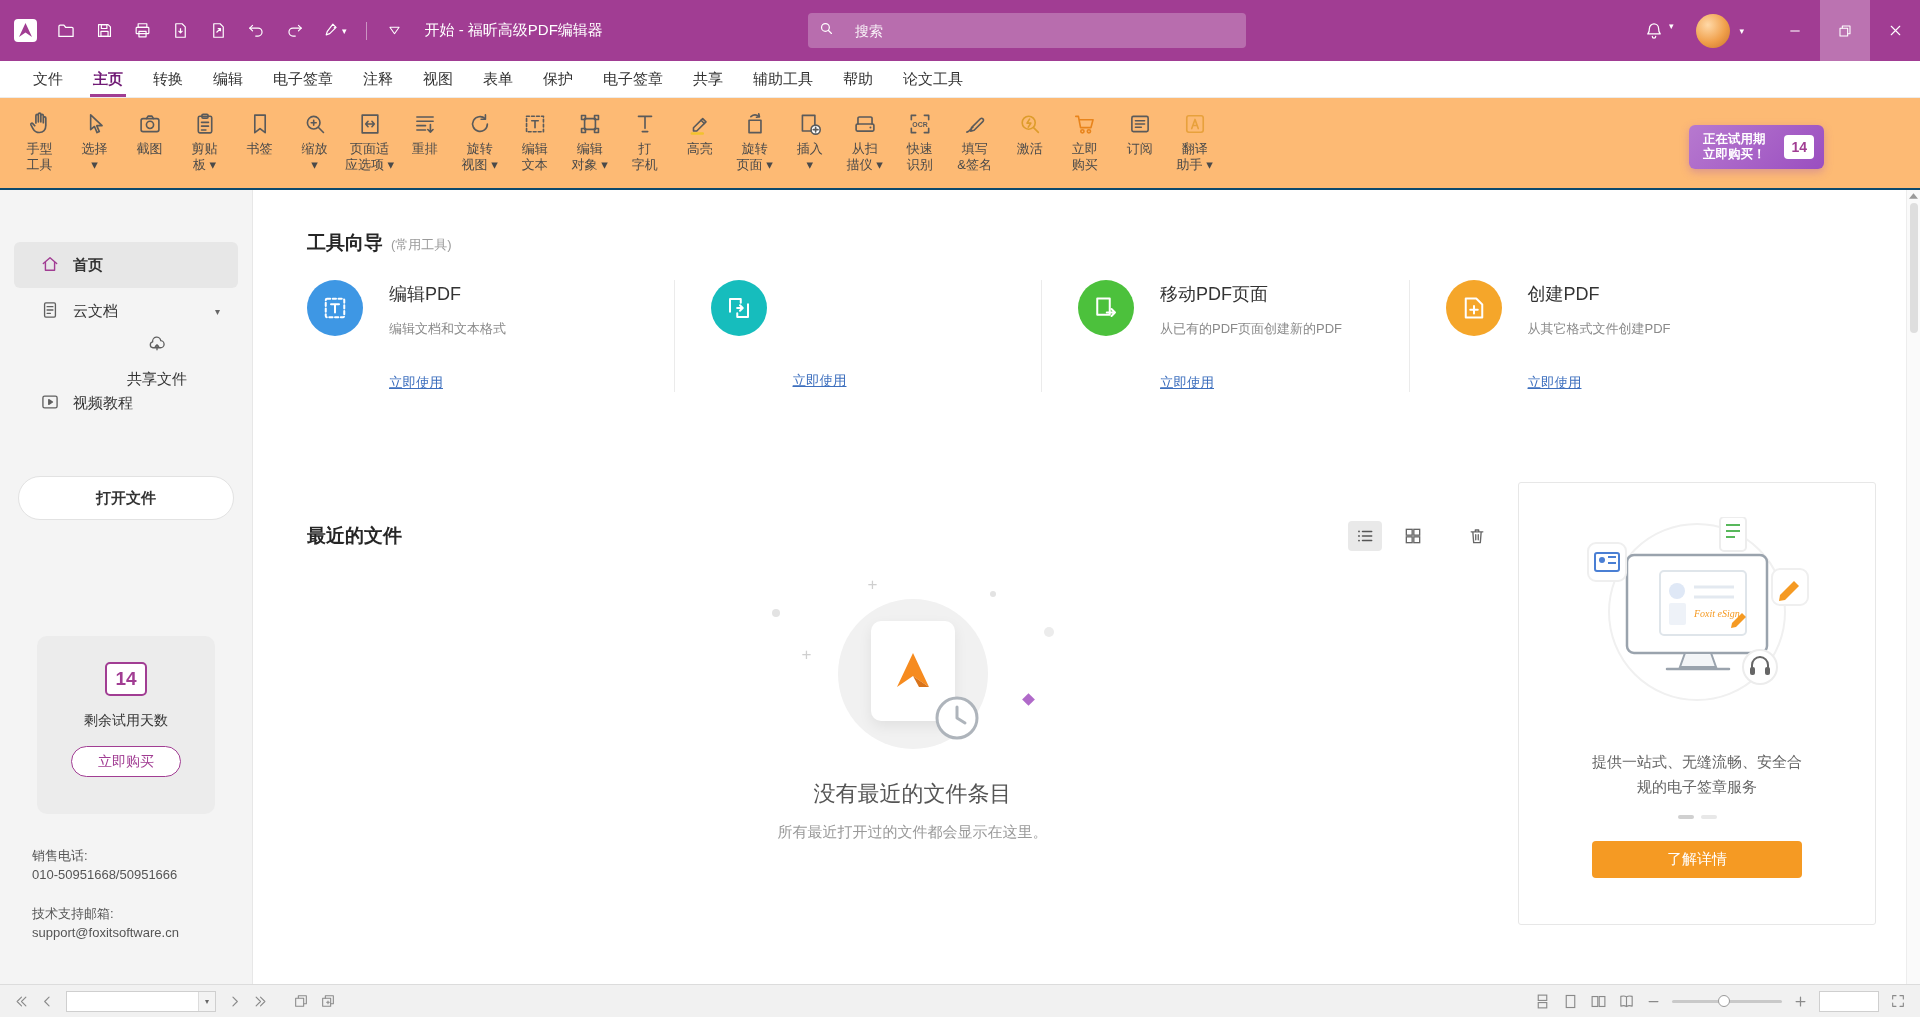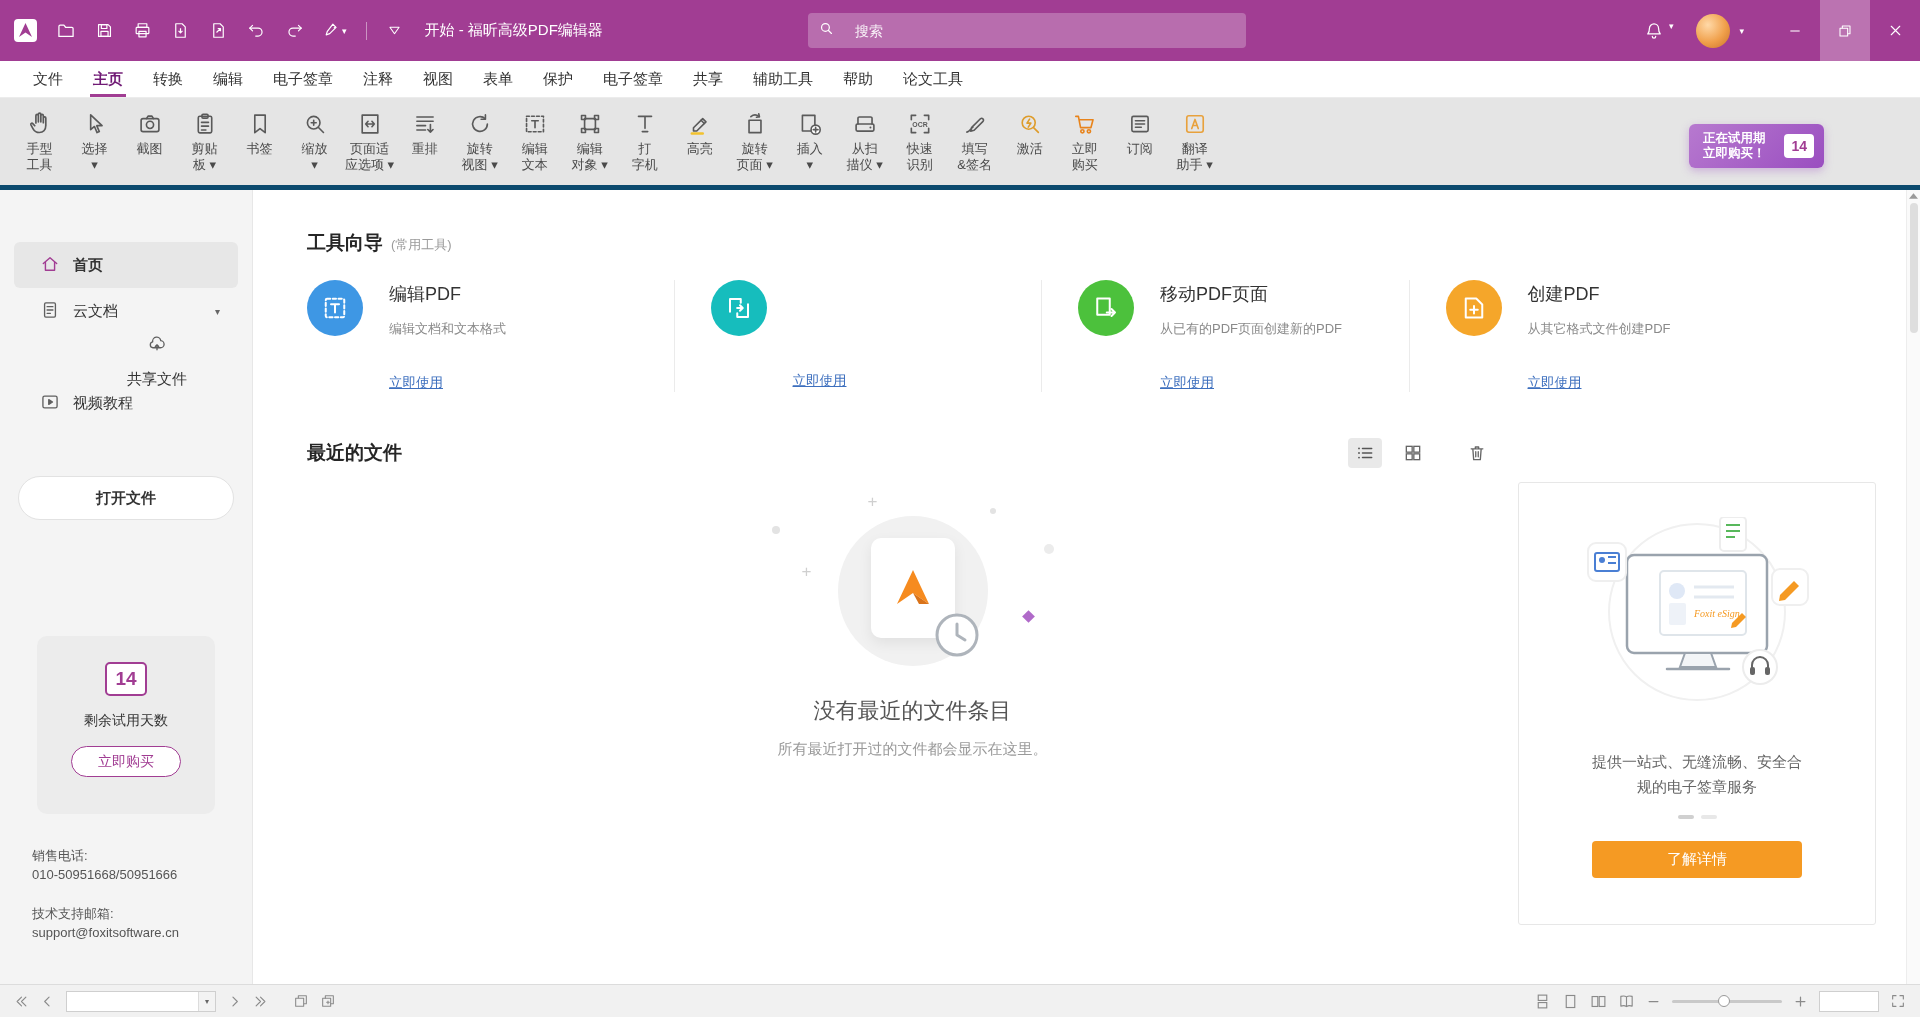--- a/index.html
+++ b/index.html
@@ -32,21 +32,21 @@
   .menubar { height:37px; display:flex; align-items:stretch; padding-left:18px;
     border-bottom:1px solid #ececec; background:#fff; flex:0 0 37px; }
   .menu-item { padding:0 15px; display:flex; align-items:center; font-size:15px;
     color:#333; cursor:default; position:relative; }
   .menu-item.active { color:#701a75; font-weight:bold; }
   .menu-item.active::after { content:""; position:absolute; left:12px; right:12px;
     bottom:0; height:3px; background:#A13D93; }
 
   
   .ribbon { height:92px; display:flex; align-items:flex-start; padding:8px 0 0 12px;
-    border-bottom:5px solid #0c4a6e; background:#e5e5e5; flex:0 0 92px; }
+    border-bottom:2px solid #0c4a6e; background:#fdba74; flex:0 0 92px; }
   .rb-item { min-width:55px; padding:1px 3px; display:flex; flex-direction:column;
     align-items:center; gap:4px; cursor:default; }
   .rb-ic { height:30px; display:flex; align-items:flex-end; justify-content:center; }
   .rb-label { font-size:13px; color:#4a4a4a; text-align:center; white-space:pre-line;
     line-height:16px; }
   .ri { fill:none; stroke:#5a5a5a; stroke-width:1.5; stroke-linecap:round; stroke-linejoin:round; }
   .trial-badge { margin-left:auto; margin-right:96px; align-self:center; height:44px;
     background:linear-gradient(135deg,#b779cf,#9a4ec0); border-radius:6px;
     display:flex; align-items:center; gap:19px; padding:0 10px 0 14px; color:#fff;
     box-shadow:0 3px 8px rgba(154,78,192,.35); cursor:pointer; }
@@ -94,21 +94,21 @@
   .tool-card:first-child { padding-left:0; }
   .tool-card:last-child { border-right:none; }
   .card-top { display:flex; gap:26px; }
   .card-ic { width:56px; height:56px; border-radius:50%; flex:0 0 56px;
     display:flex; align-items:center; justify-content:center; }
   .card-title { font-size:18px; color:#333; font-weight:500; margin-top:2px; }
   .card-desc { font-size:13px; color:#8a8a8a; margin-top:14px; line-height:18px; }
   .card-link { display:inline-block; margin:36px 0 0 82px; font-size:13.5px;
     color:#3D6FBE; text-decoration:underline; cursor:pointer; }
 
-  .recent-row { display:flex; align-items:flex-start; margin-top:46px; }
+  .recent-row { display:flex; align-items:center; margin-top:46px; }
   .recent-left { flex:1; min-width:0; }
   .recent-head { display:flex; align-items:center; padding-right:24px; }
   .recent-title { font-size:19px; font-weight:bold; color:#262626; }
   .view-toggles { margin-left:auto; display:flex; align-items:center; gap:14px; }
   .vt-btn { padding:5px 7px; border-radius:4px; display:flex; }
   .vt-btn.active { background:#e9e9e9; }
   .vt-trash { margin-left:16px; }
 
   .empty-wrap { display:flex; flex-direction:column; align-items:center; margin-top:48px; }
   .empty-illus { position:relative; width:150px; height:150px; }

